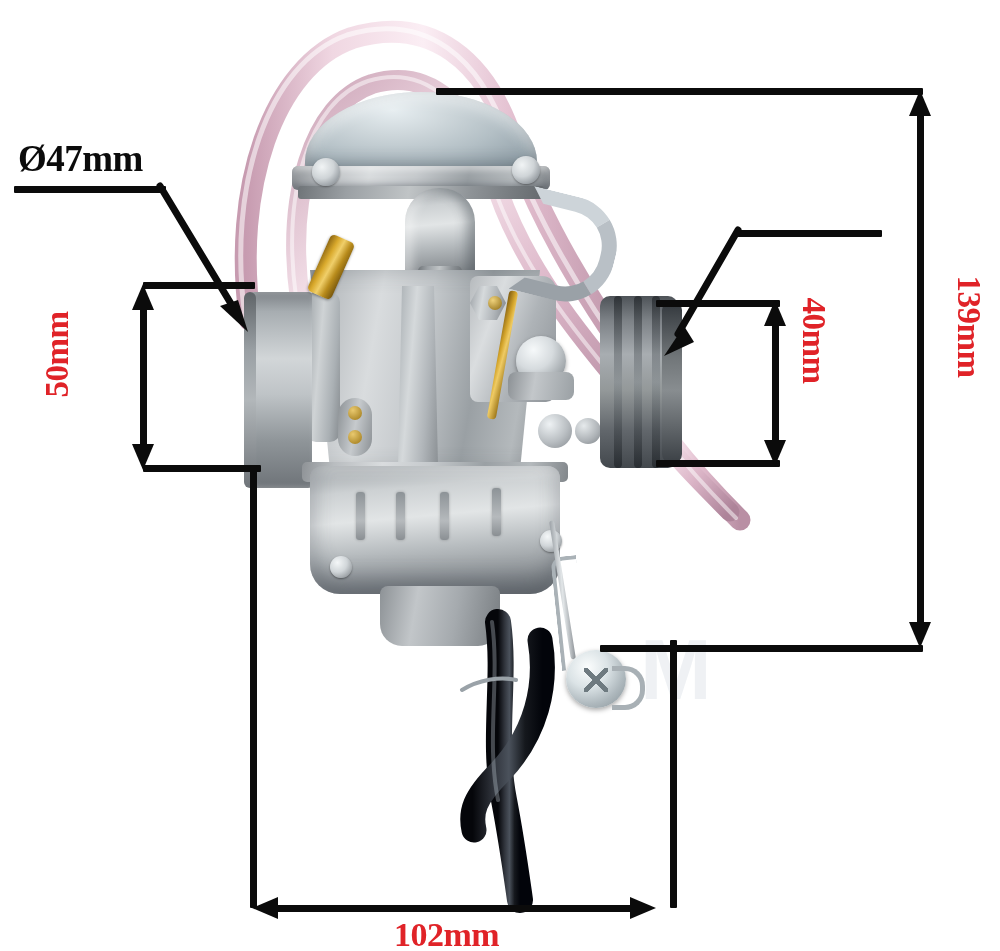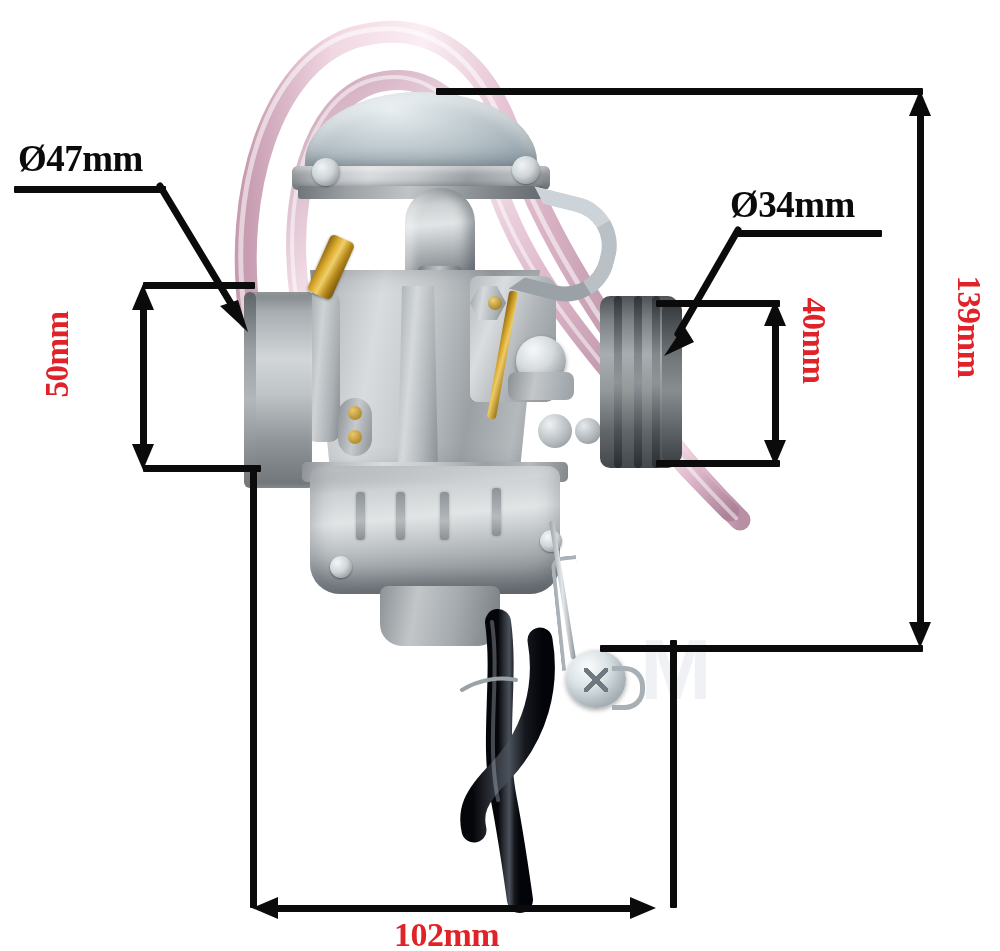--- a/index.html
+++ b/index.html
@@ -367,21 +367,20 @@
 
   <div id="dims">
 
     <div class="label label-black" style="left:18px;top:140px;font-size:37px;">Ø47mm</div>
     <div class="hline" style="left:14px;top:186px;width:152px;"></div>
     <svg class="abs" style="left:140px;top:180px;" width="130" height="160">
       <line x1="20" y1="6" x2="96" y2="132" stroke="#0b0b0b" stroke-width="7" stroke-linecap="round"></line>
       <polygon points="108,152 80,126 98,120" fill="#0b0b0b"></polygon>
     </svg>
 
-    <div class="label label-black" style="left:730px;top:186px;font-size:37px;">Ø34mm</div>
     <div class="hline" style="left:736px;top:230px;width:146px;"></div>
     <svg class="abs" style="left:636px;top:224px;" width="130" height="160">
       <line x1="102" y1="6" x2="42" y2="110" stroke="#0b0b0b" stroke-width="7" stroke-linecap="round"></line>
       <polygon points="28,132 48,102 58,118" fill="#0b0b0b"></polygon>
     </svg>
 
     <div class="hline" style="left:143px;top:282px;width:112px;"></div>
     <div class="hline" style="left:143px;top:465px;width:118px;"></div>
     <div class="vline" style="left:140px;top:296px;height:160px;"></div>
     <div class="arrow arrow-up" style="left:132px;top:284px;"></div>

